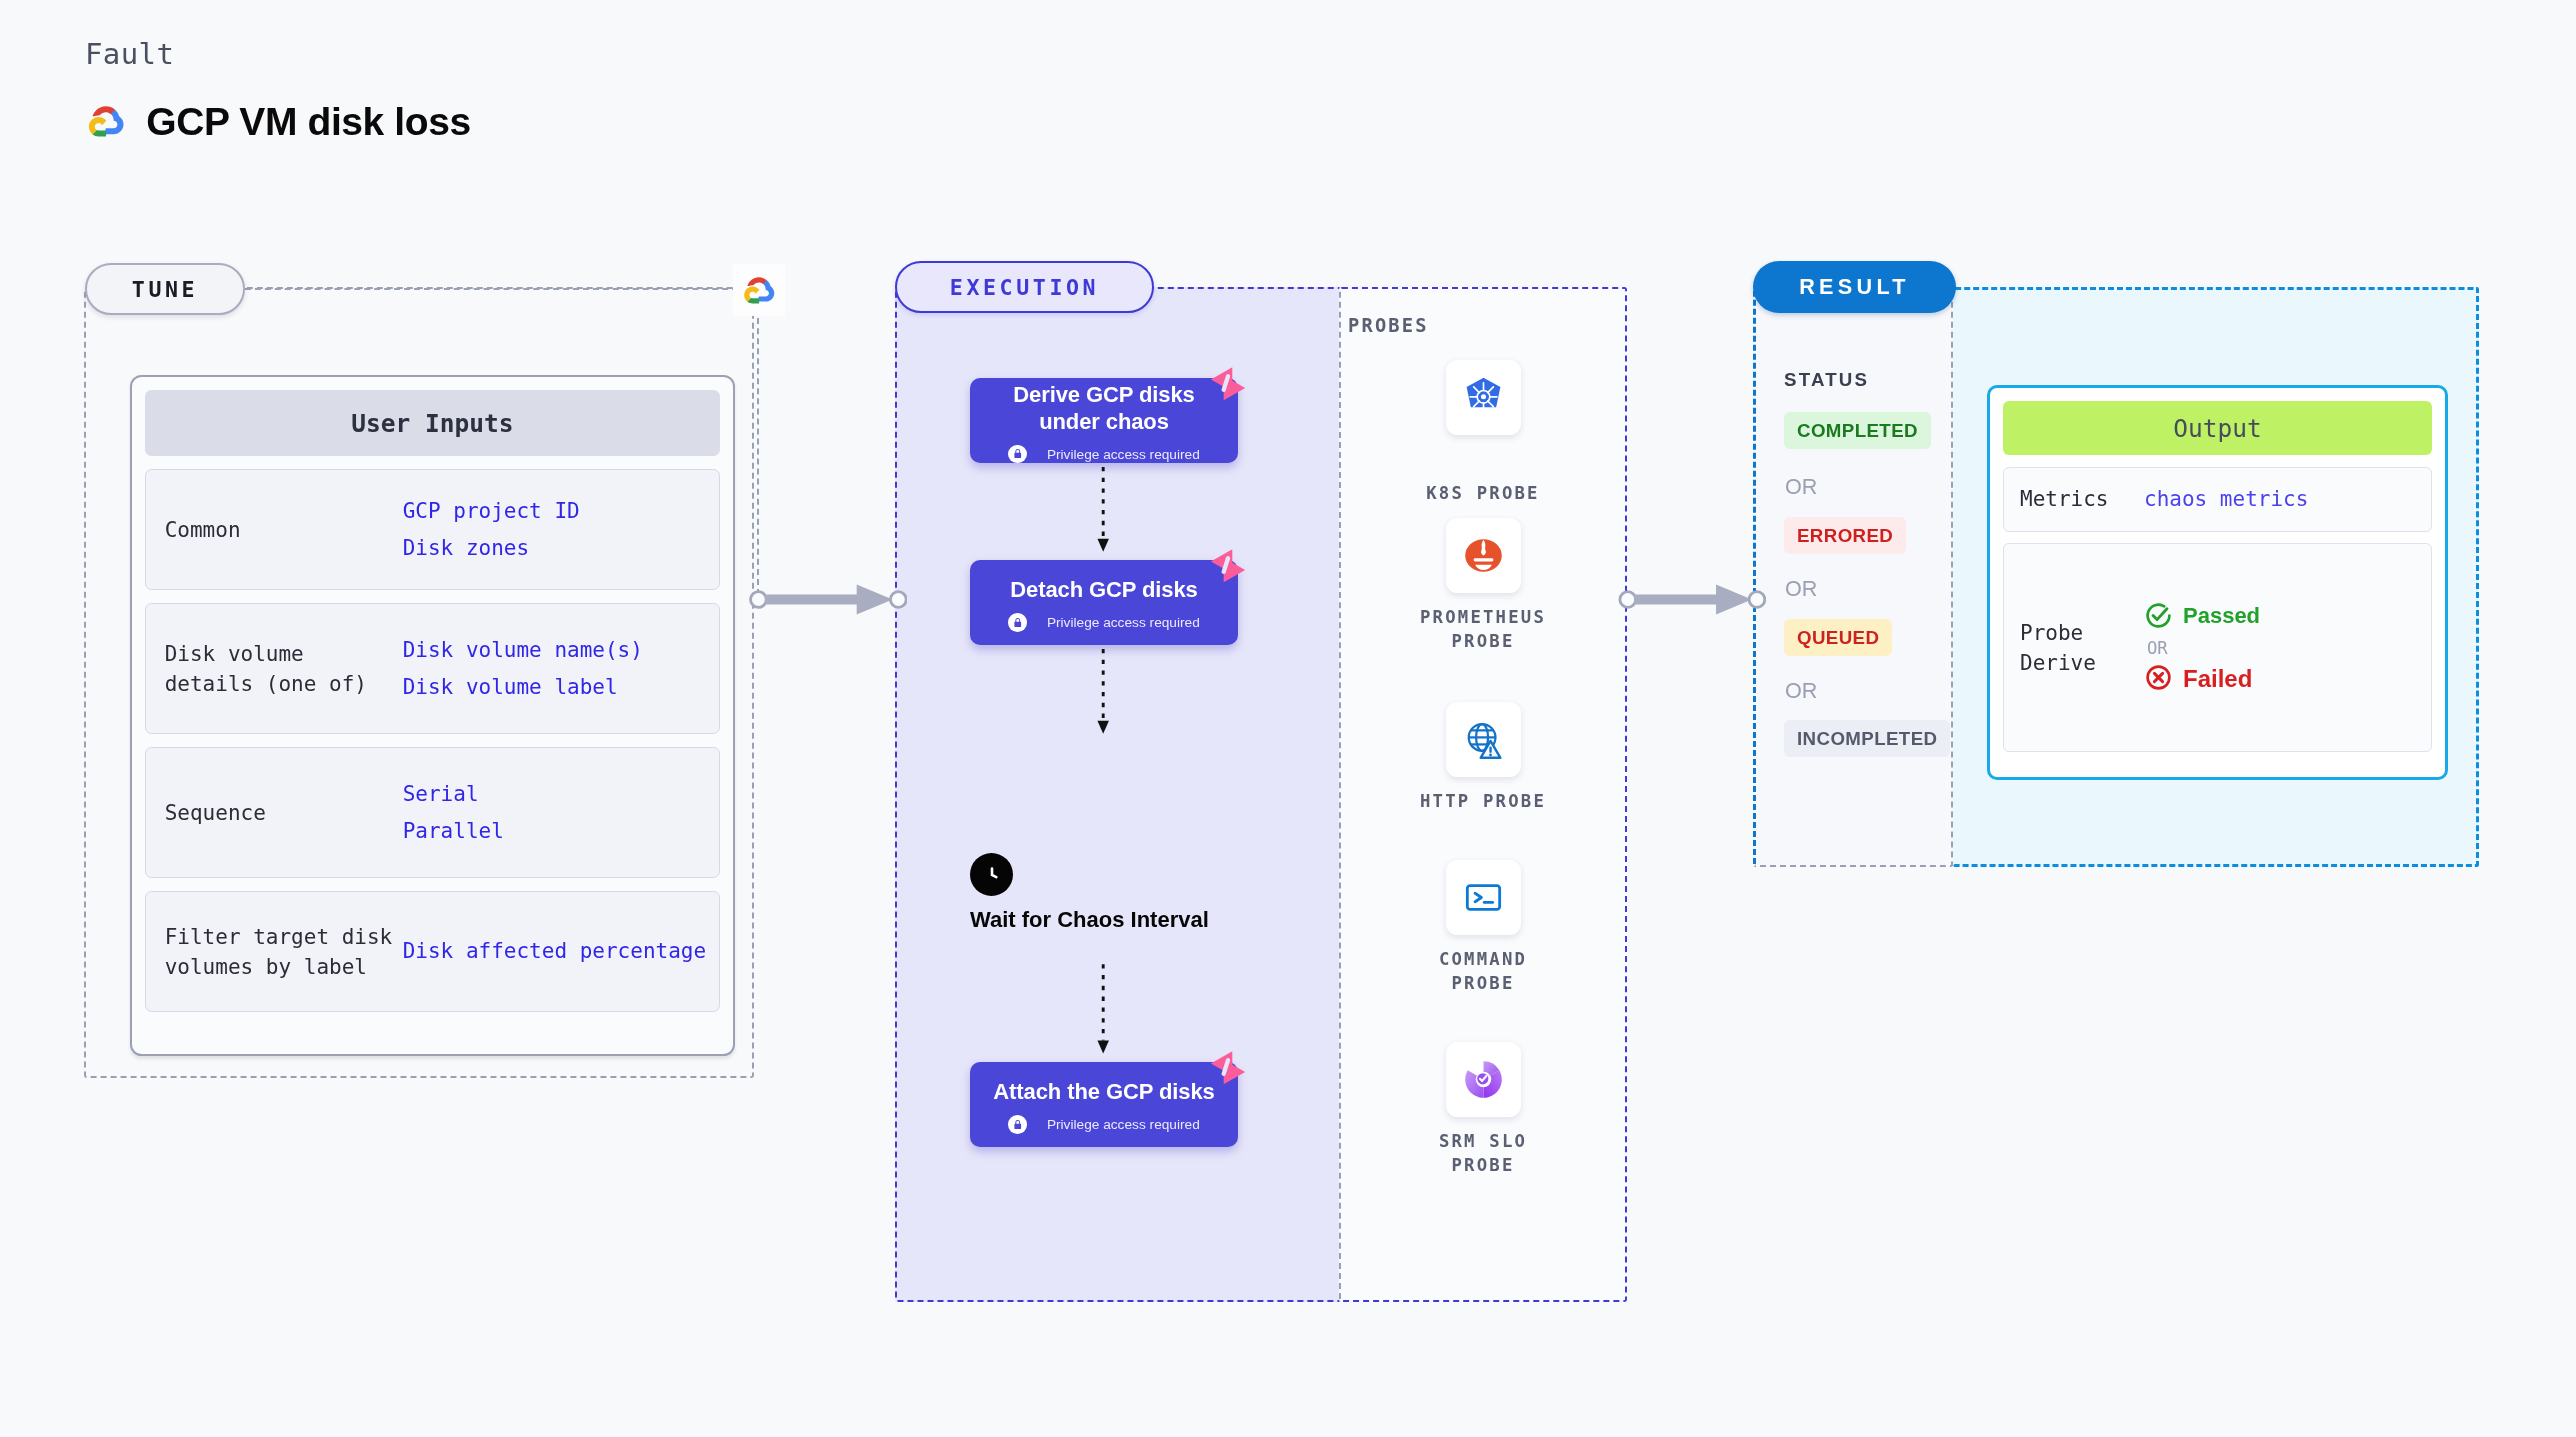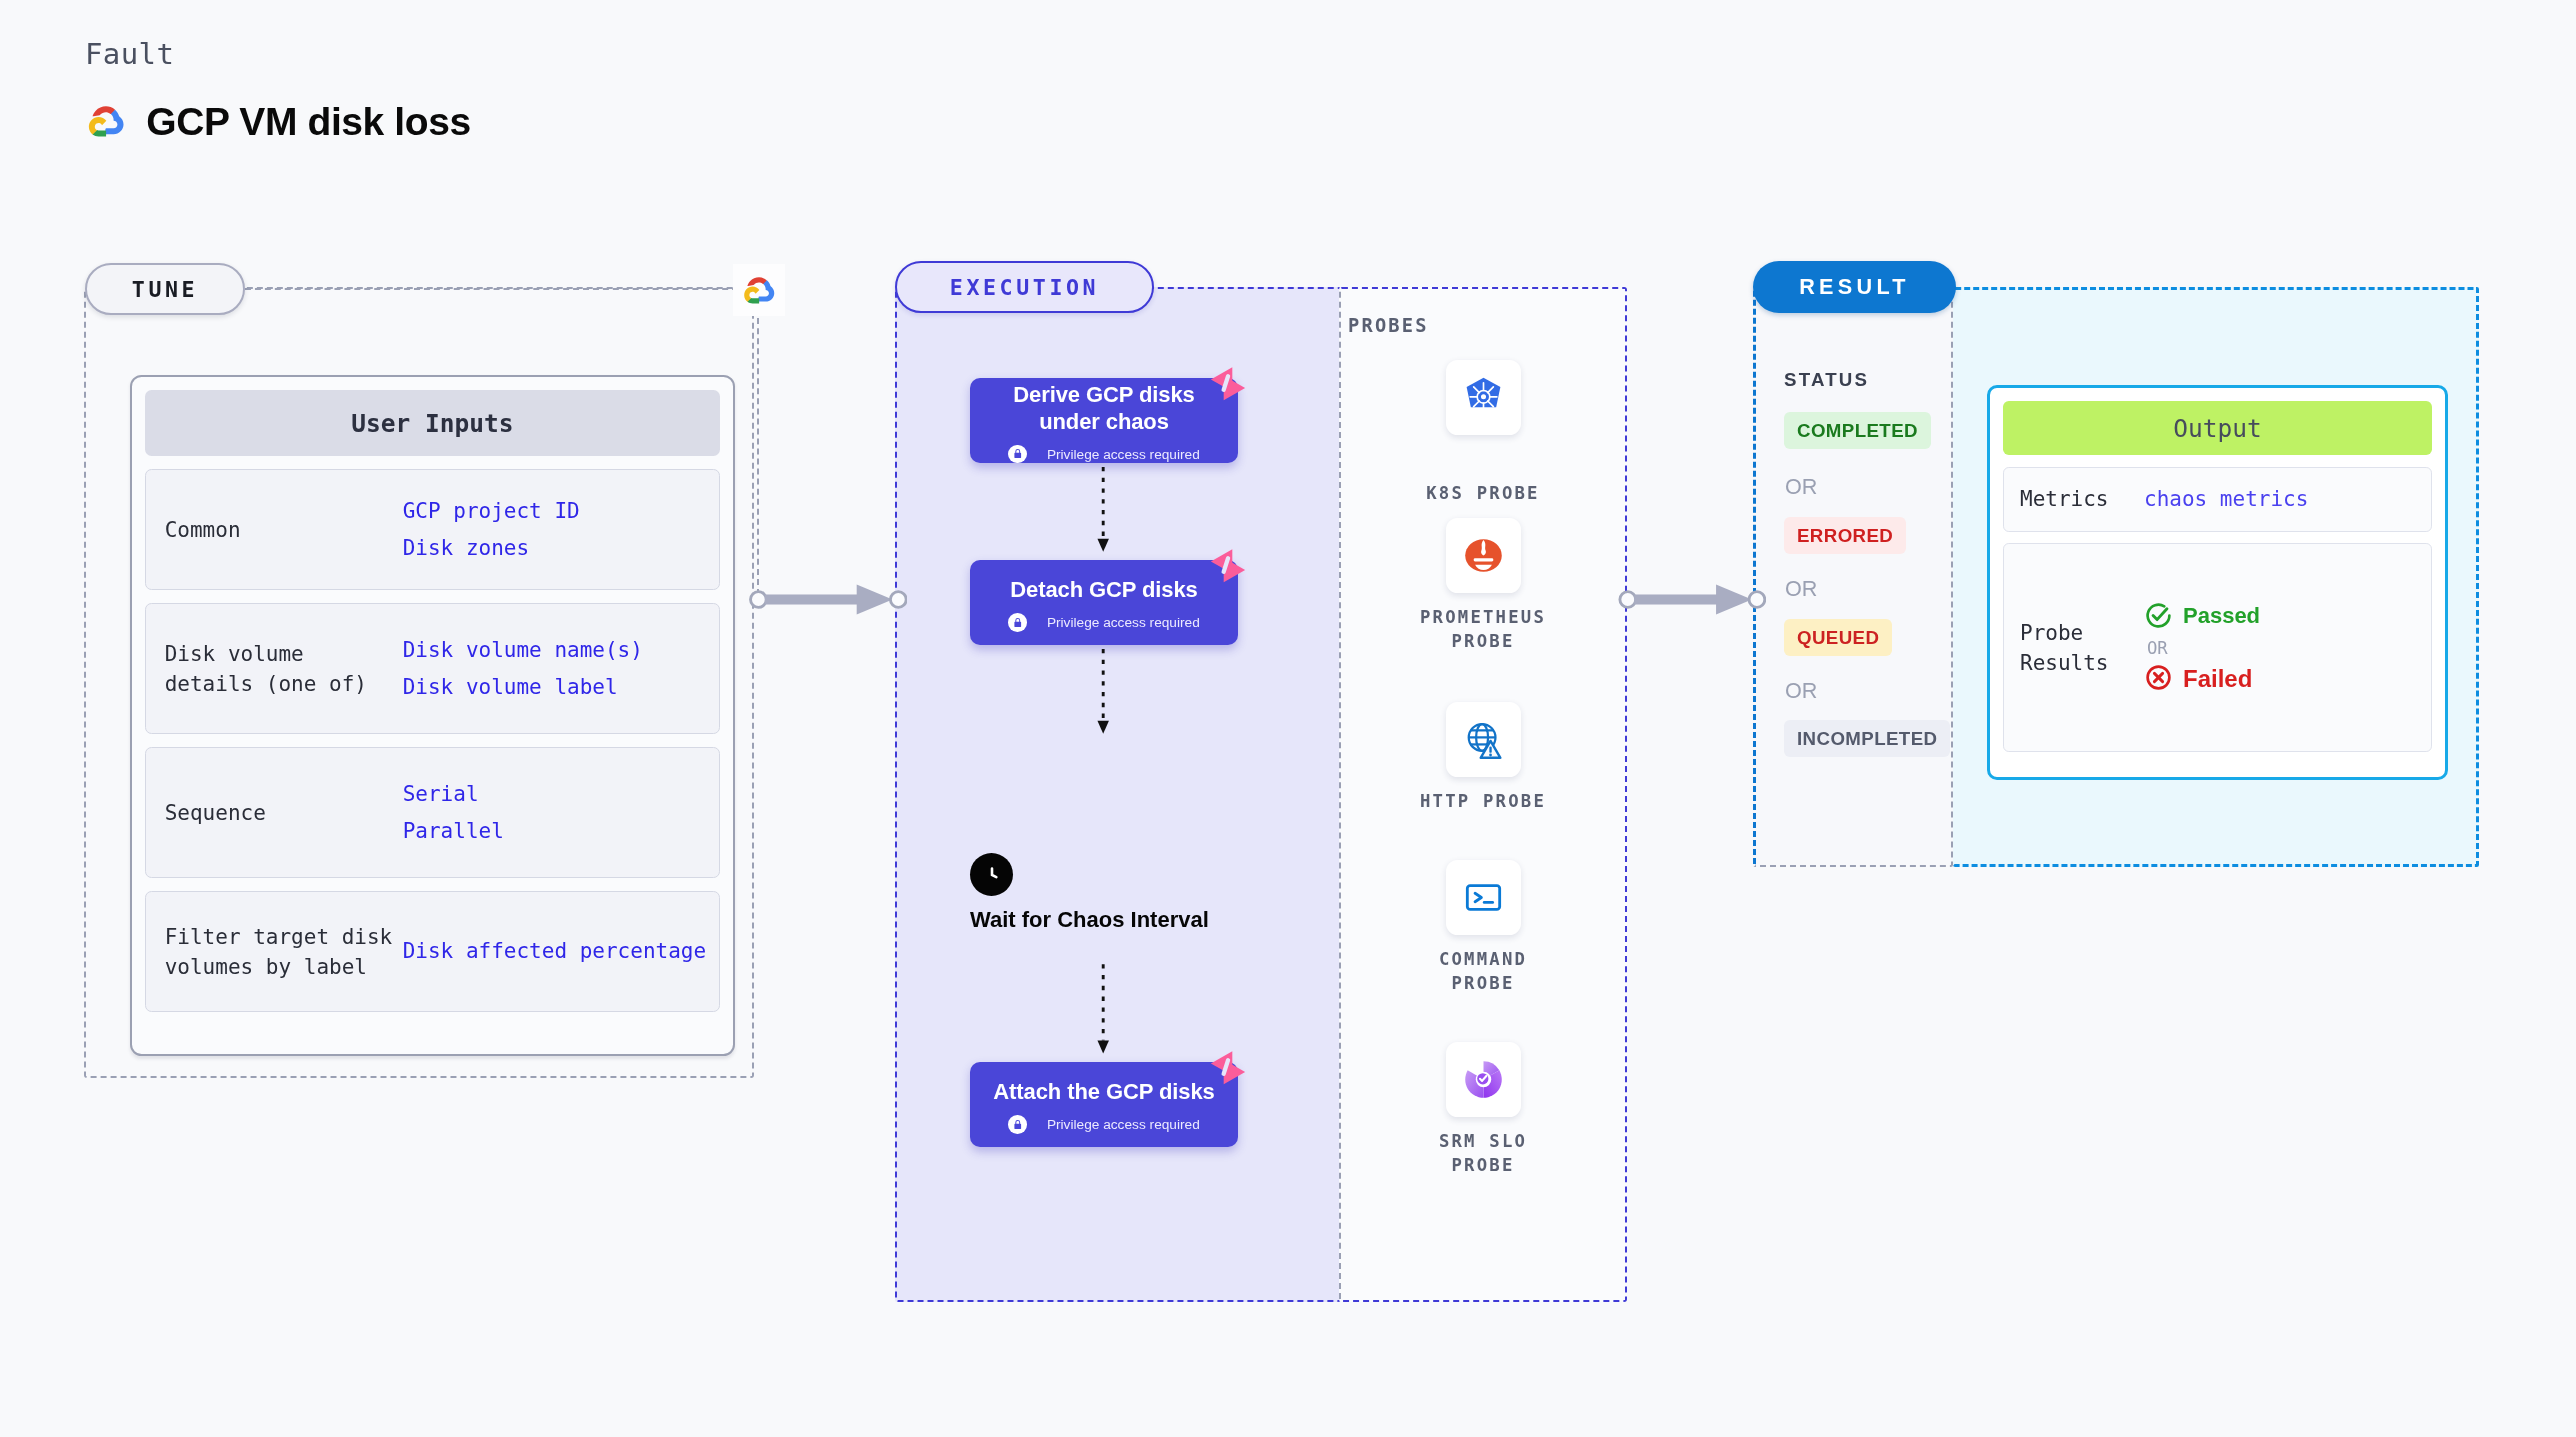--- a/index.html
+++ b/index.html
@@ -547,21 +547,21 @@
 
   <div class="output-card">
     <div class="output-head">Output</div>
 
     <div class="out-row out-metrics">
       <div class="out-label">Metrics</div>
       <div class="out-val-link">chaos metrics</div>
     </div>
 
     <div class="out-row out-probes">
-      <div class="out-label">Probe Results</div>
+      <div class="out-label">Probe Derive</div>
       <div class="pr-col">
         <div class="pr-line">
           <span>
             <svg width="29" height="29" viewBox="0 0 24 24">
               <path d="M21 12a9 9 0 11-4.2-7.6" fill="none" stroke="#22a12a" stroke-width="2.2" stroke-linecap="round"></path>
               <polyline points="7.5,12 10.8,15.4 19,6.4" fill="none" stroke="#22a12a" stroke-width="2.4" stroke-linecap="round" stroke-linejoin="round"></polyline>
             </svg>
           </span>
           <span class="pr-pass">Passed</span>
         </div>

